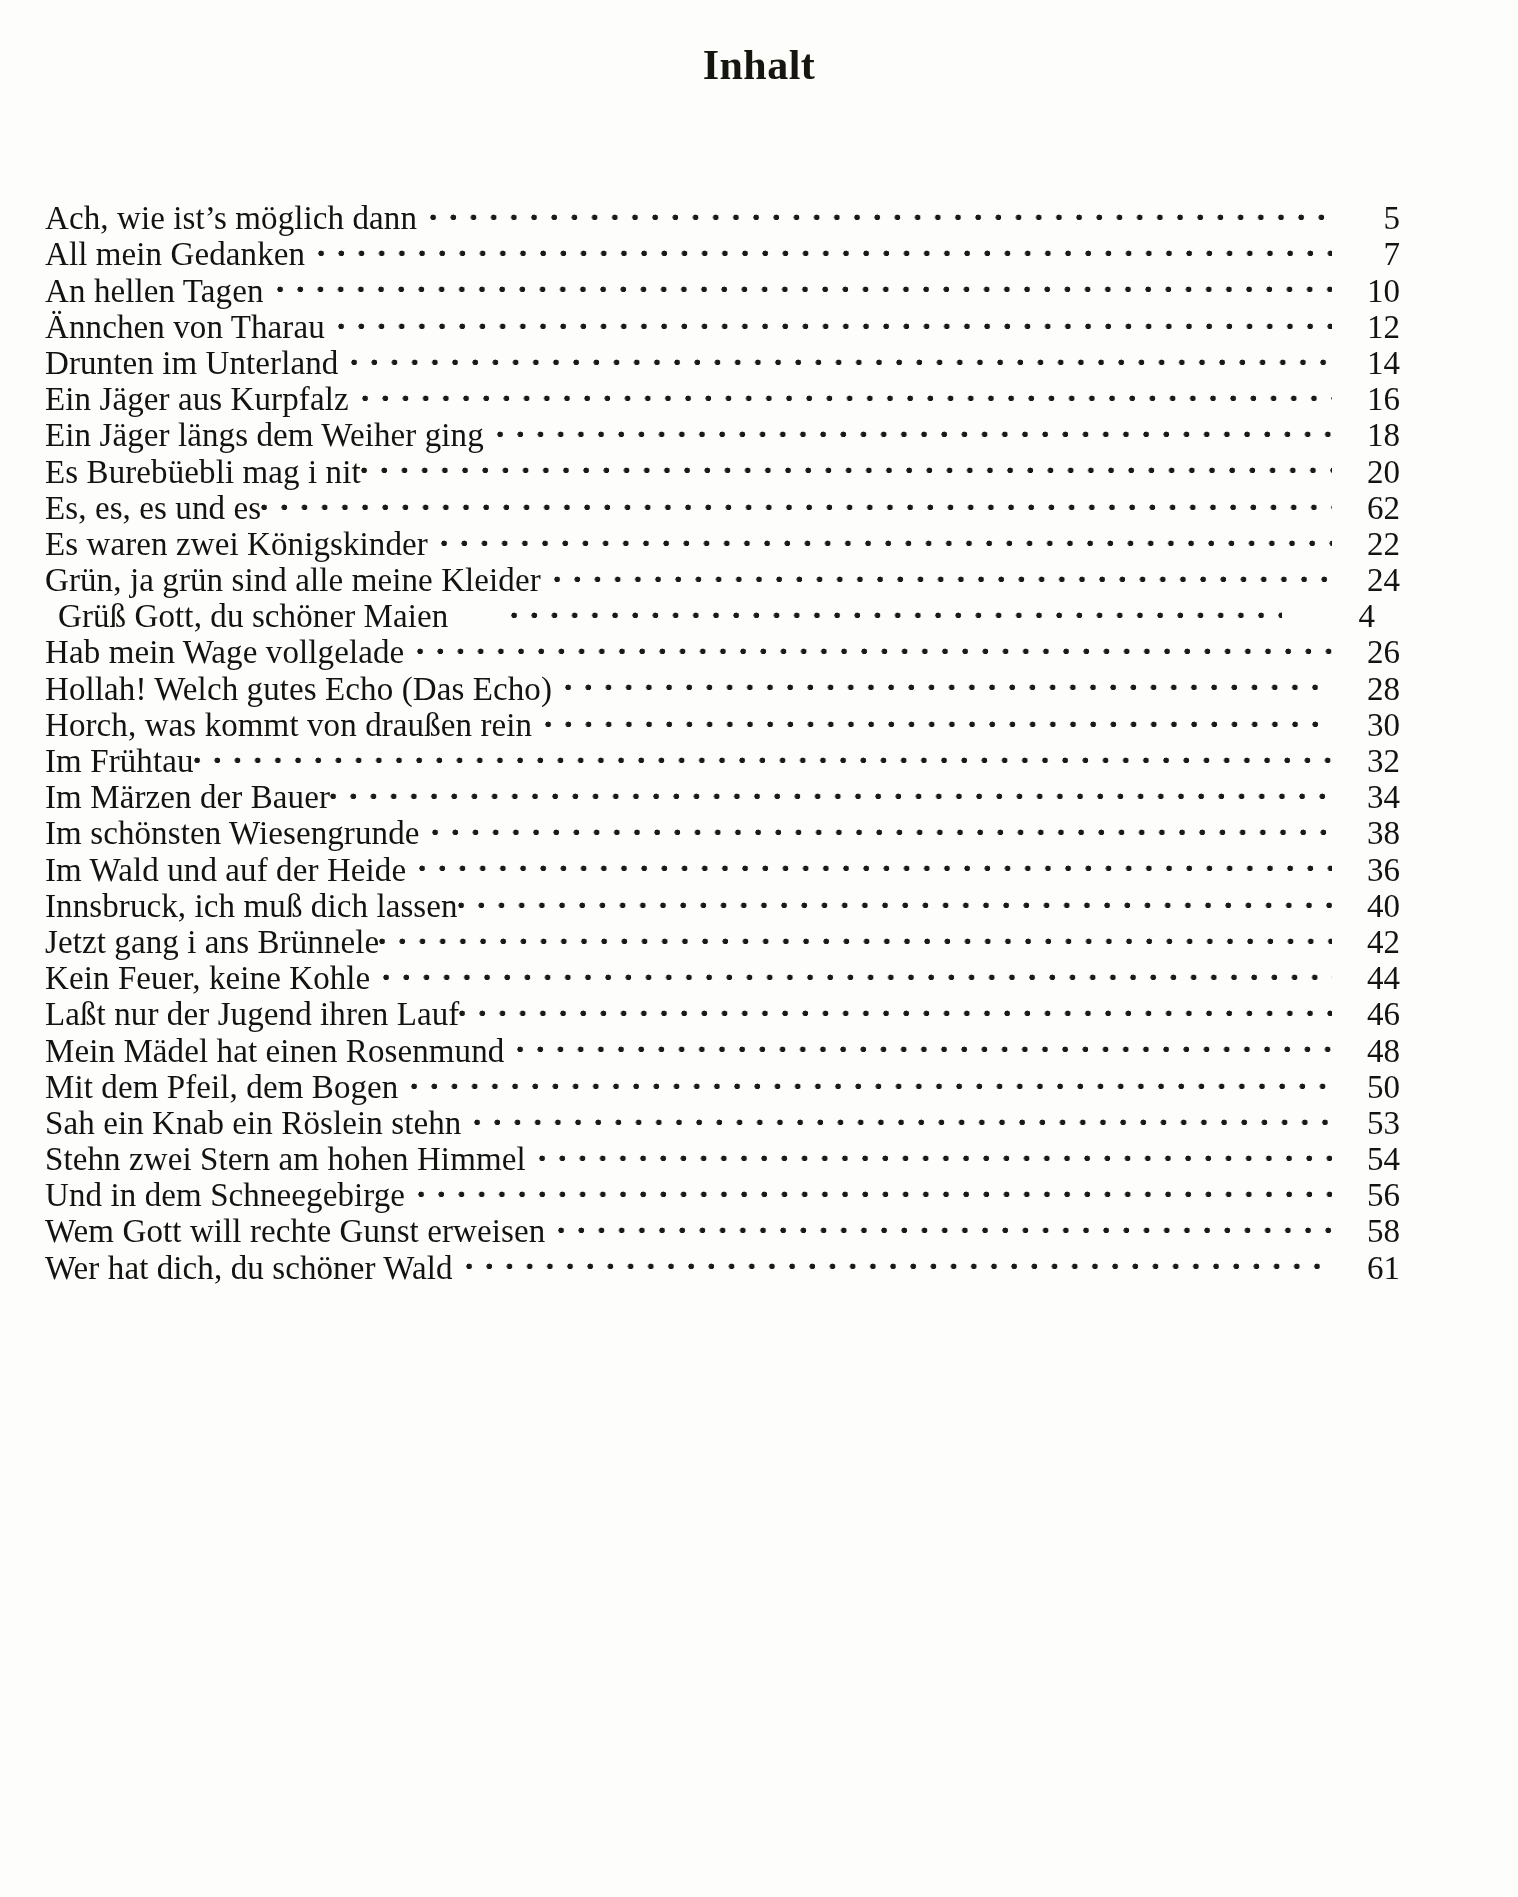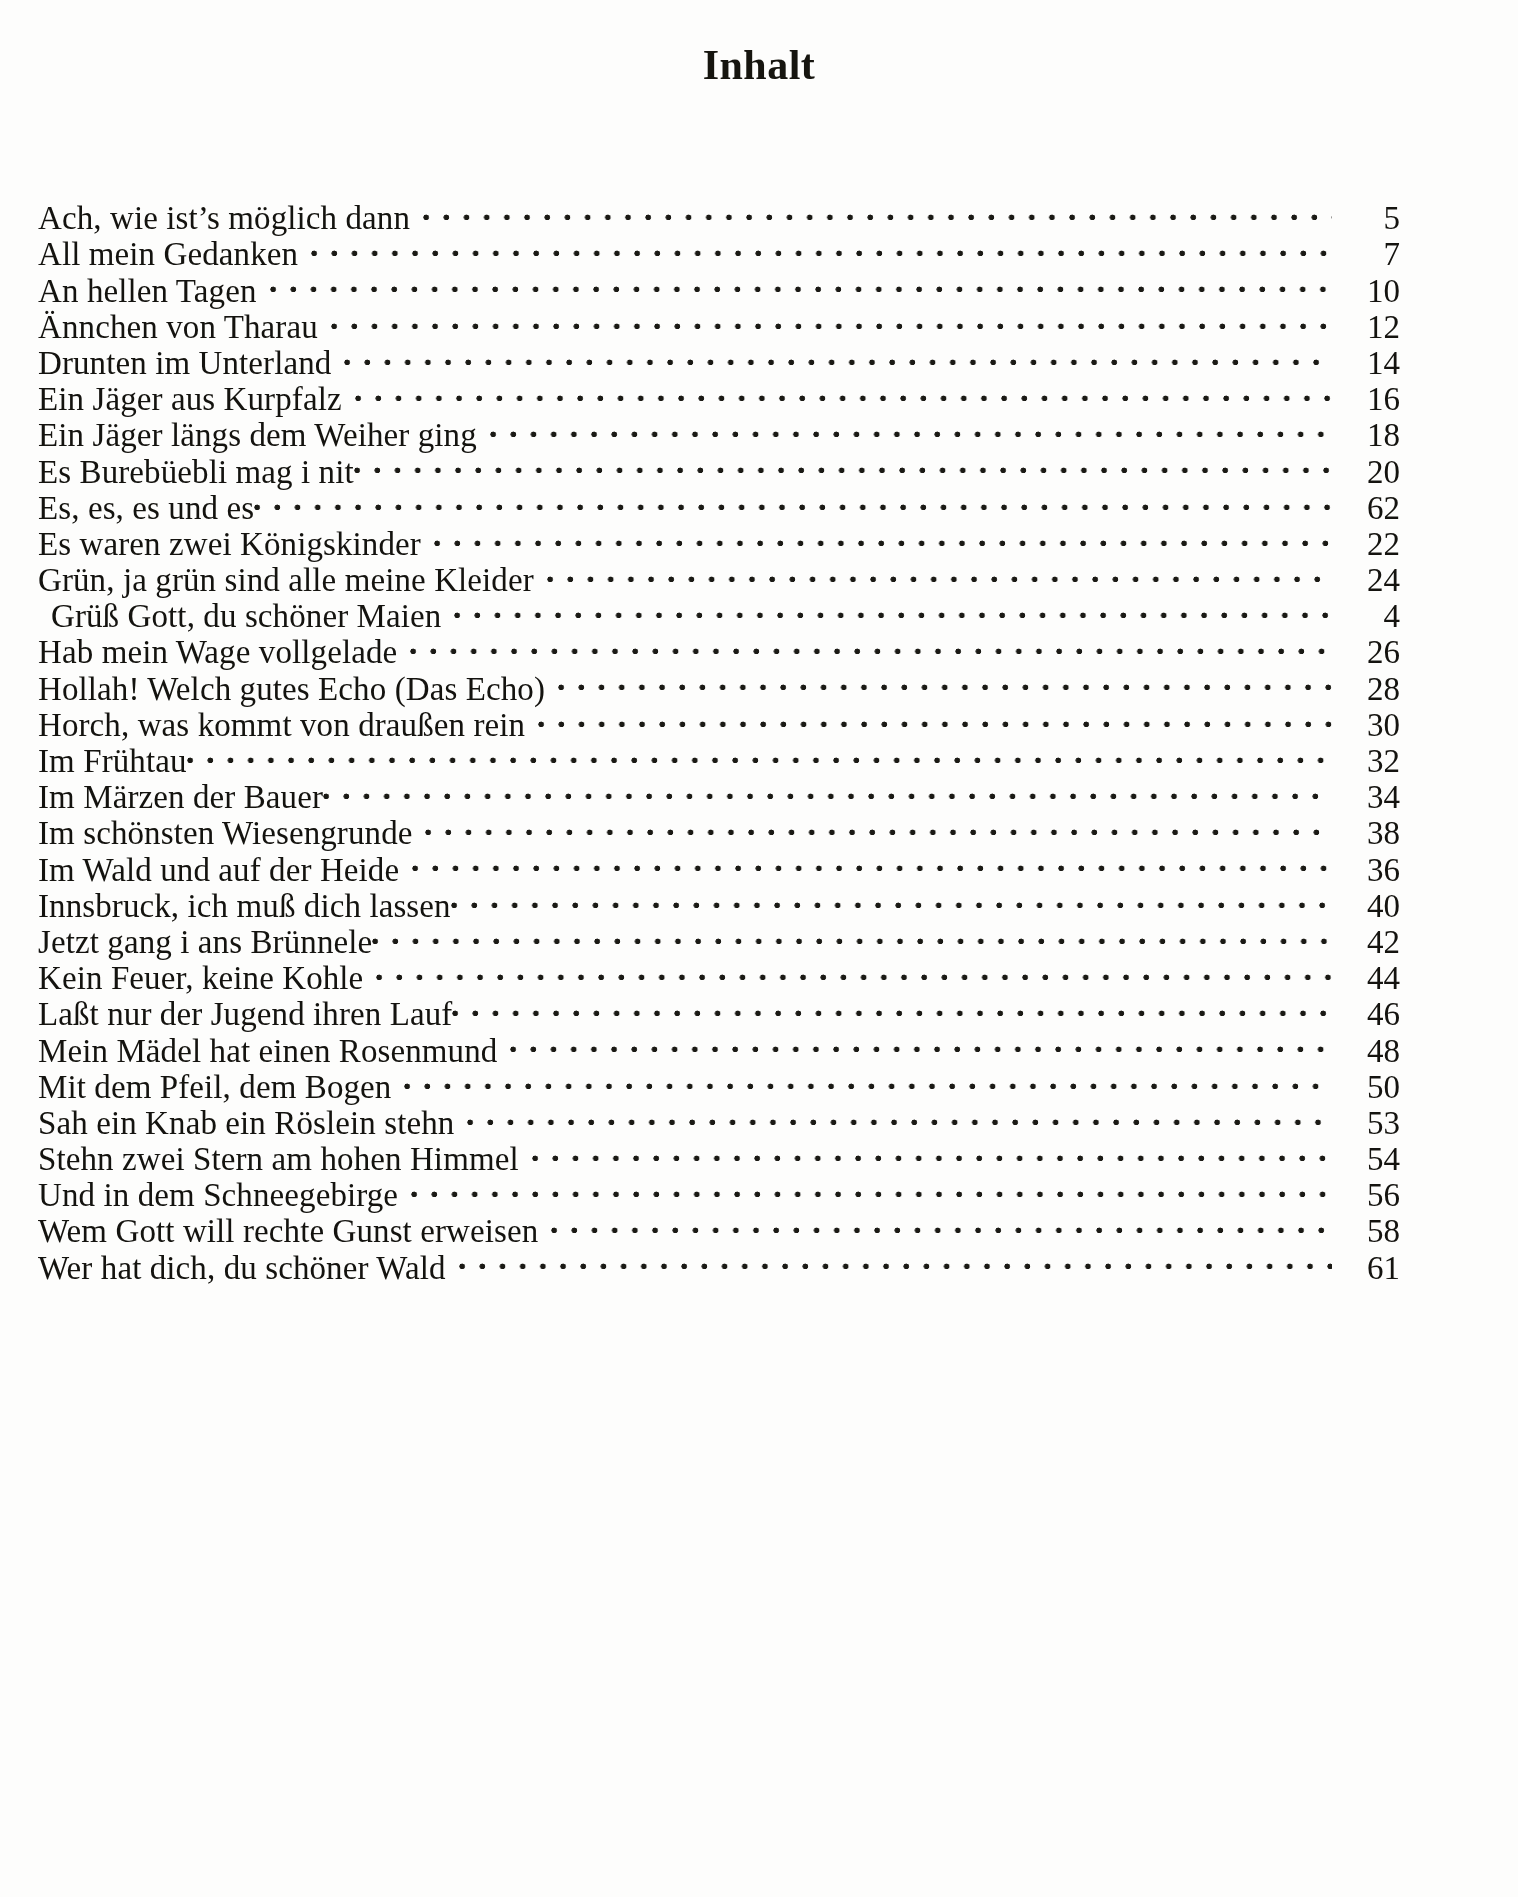--- a/index.html
+++ b/index.html
@@ -34,23 +34,25 @@
     left: 38px;
     width: 1420px;
   }
   .toc-row {
     display: flex;
     align-items: baseline;
     height: 36.2px;
     font-size: 33px;
     line-height: 36.2px;
     white-space: nowrap;
+    margin-left: 7px;
   }
   .toc-row.indented {
     padding-left: 13px;
+    gap: 25px;
   }
   .toc-title {
     flex: 0 0 auto;
     letter-spacing: 0.1px;
     color: #14130f;
   }
   .toc-gap {
     flex: 0 0 auto;
     width: 13px;
   }

